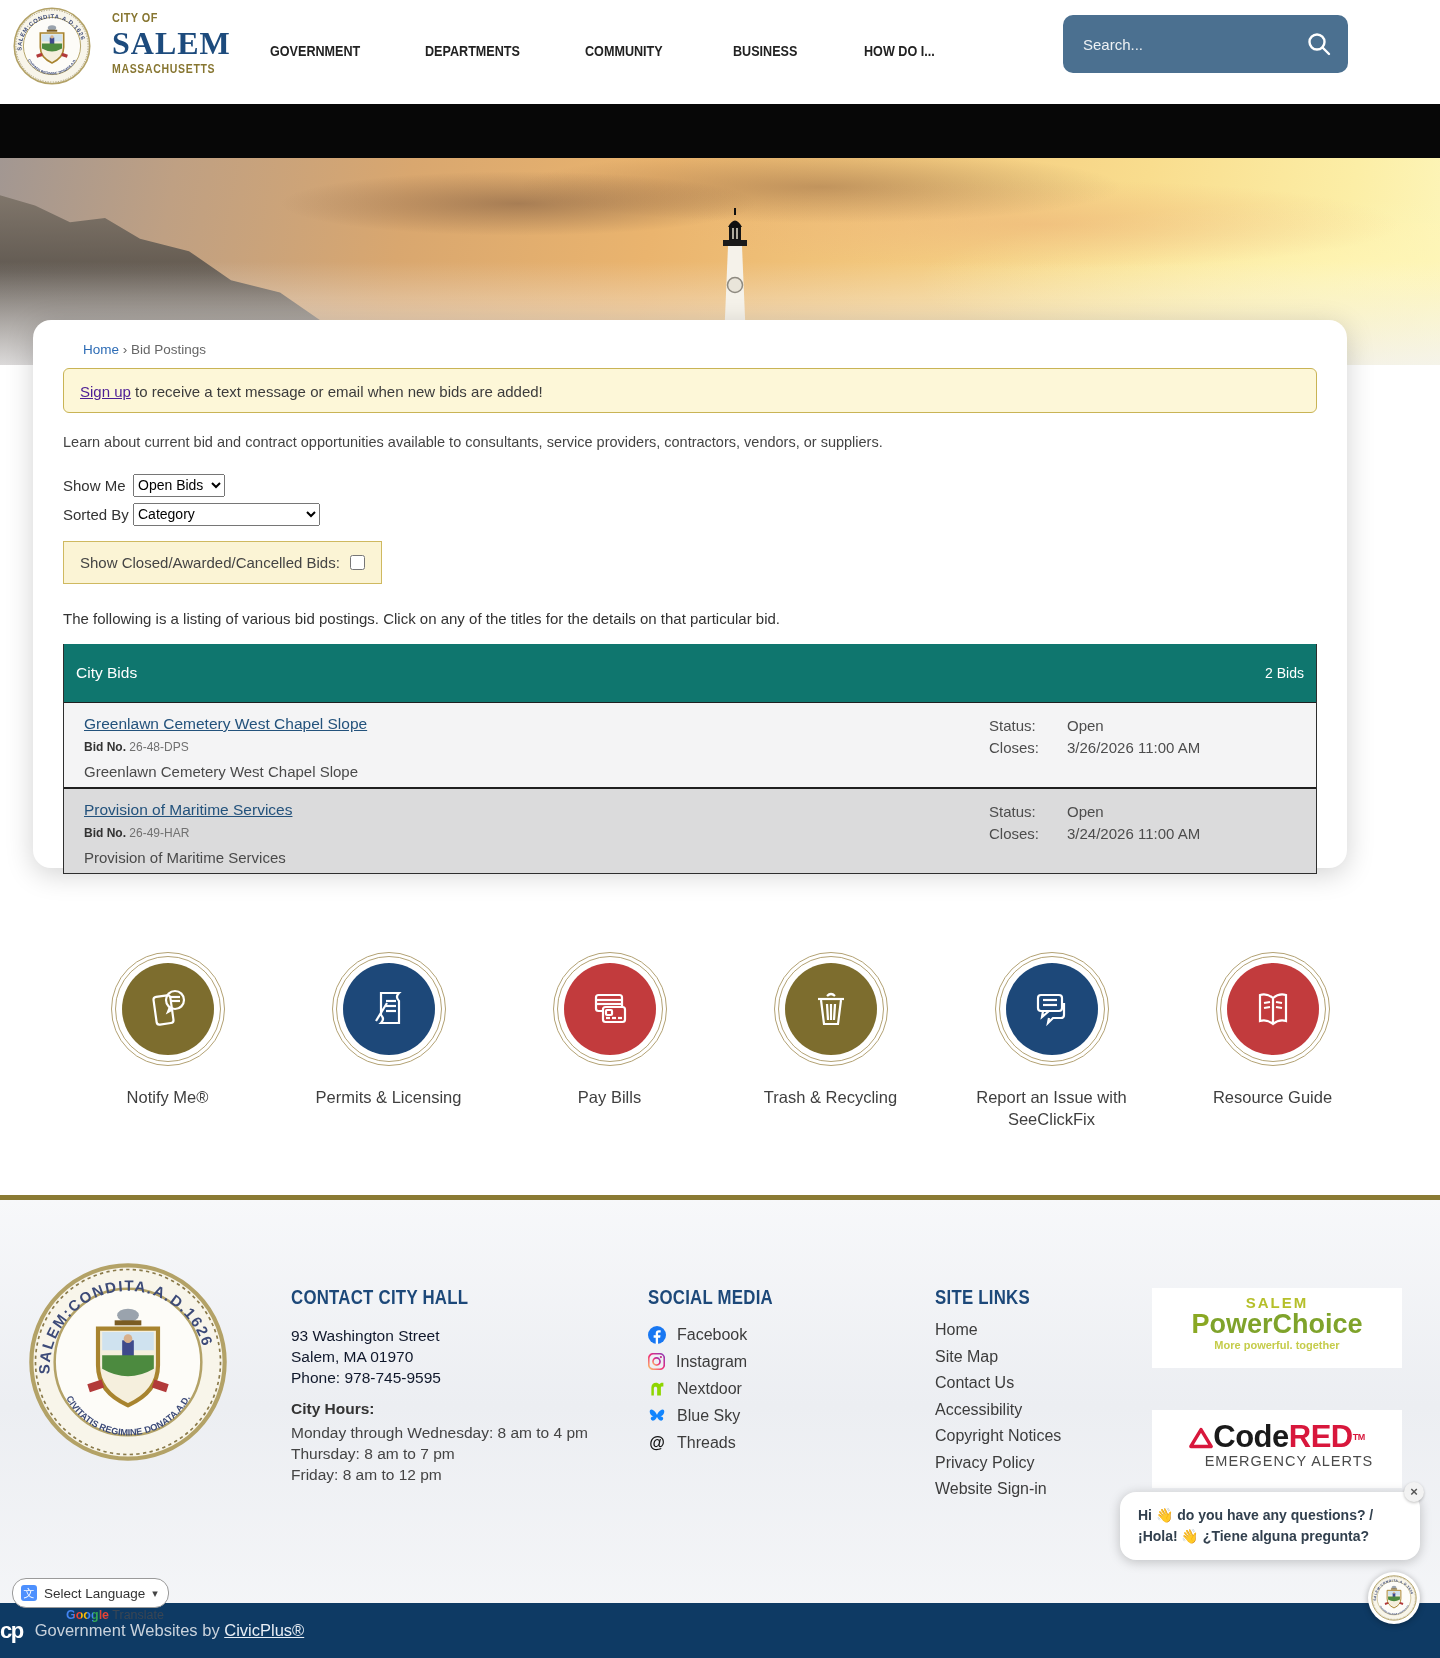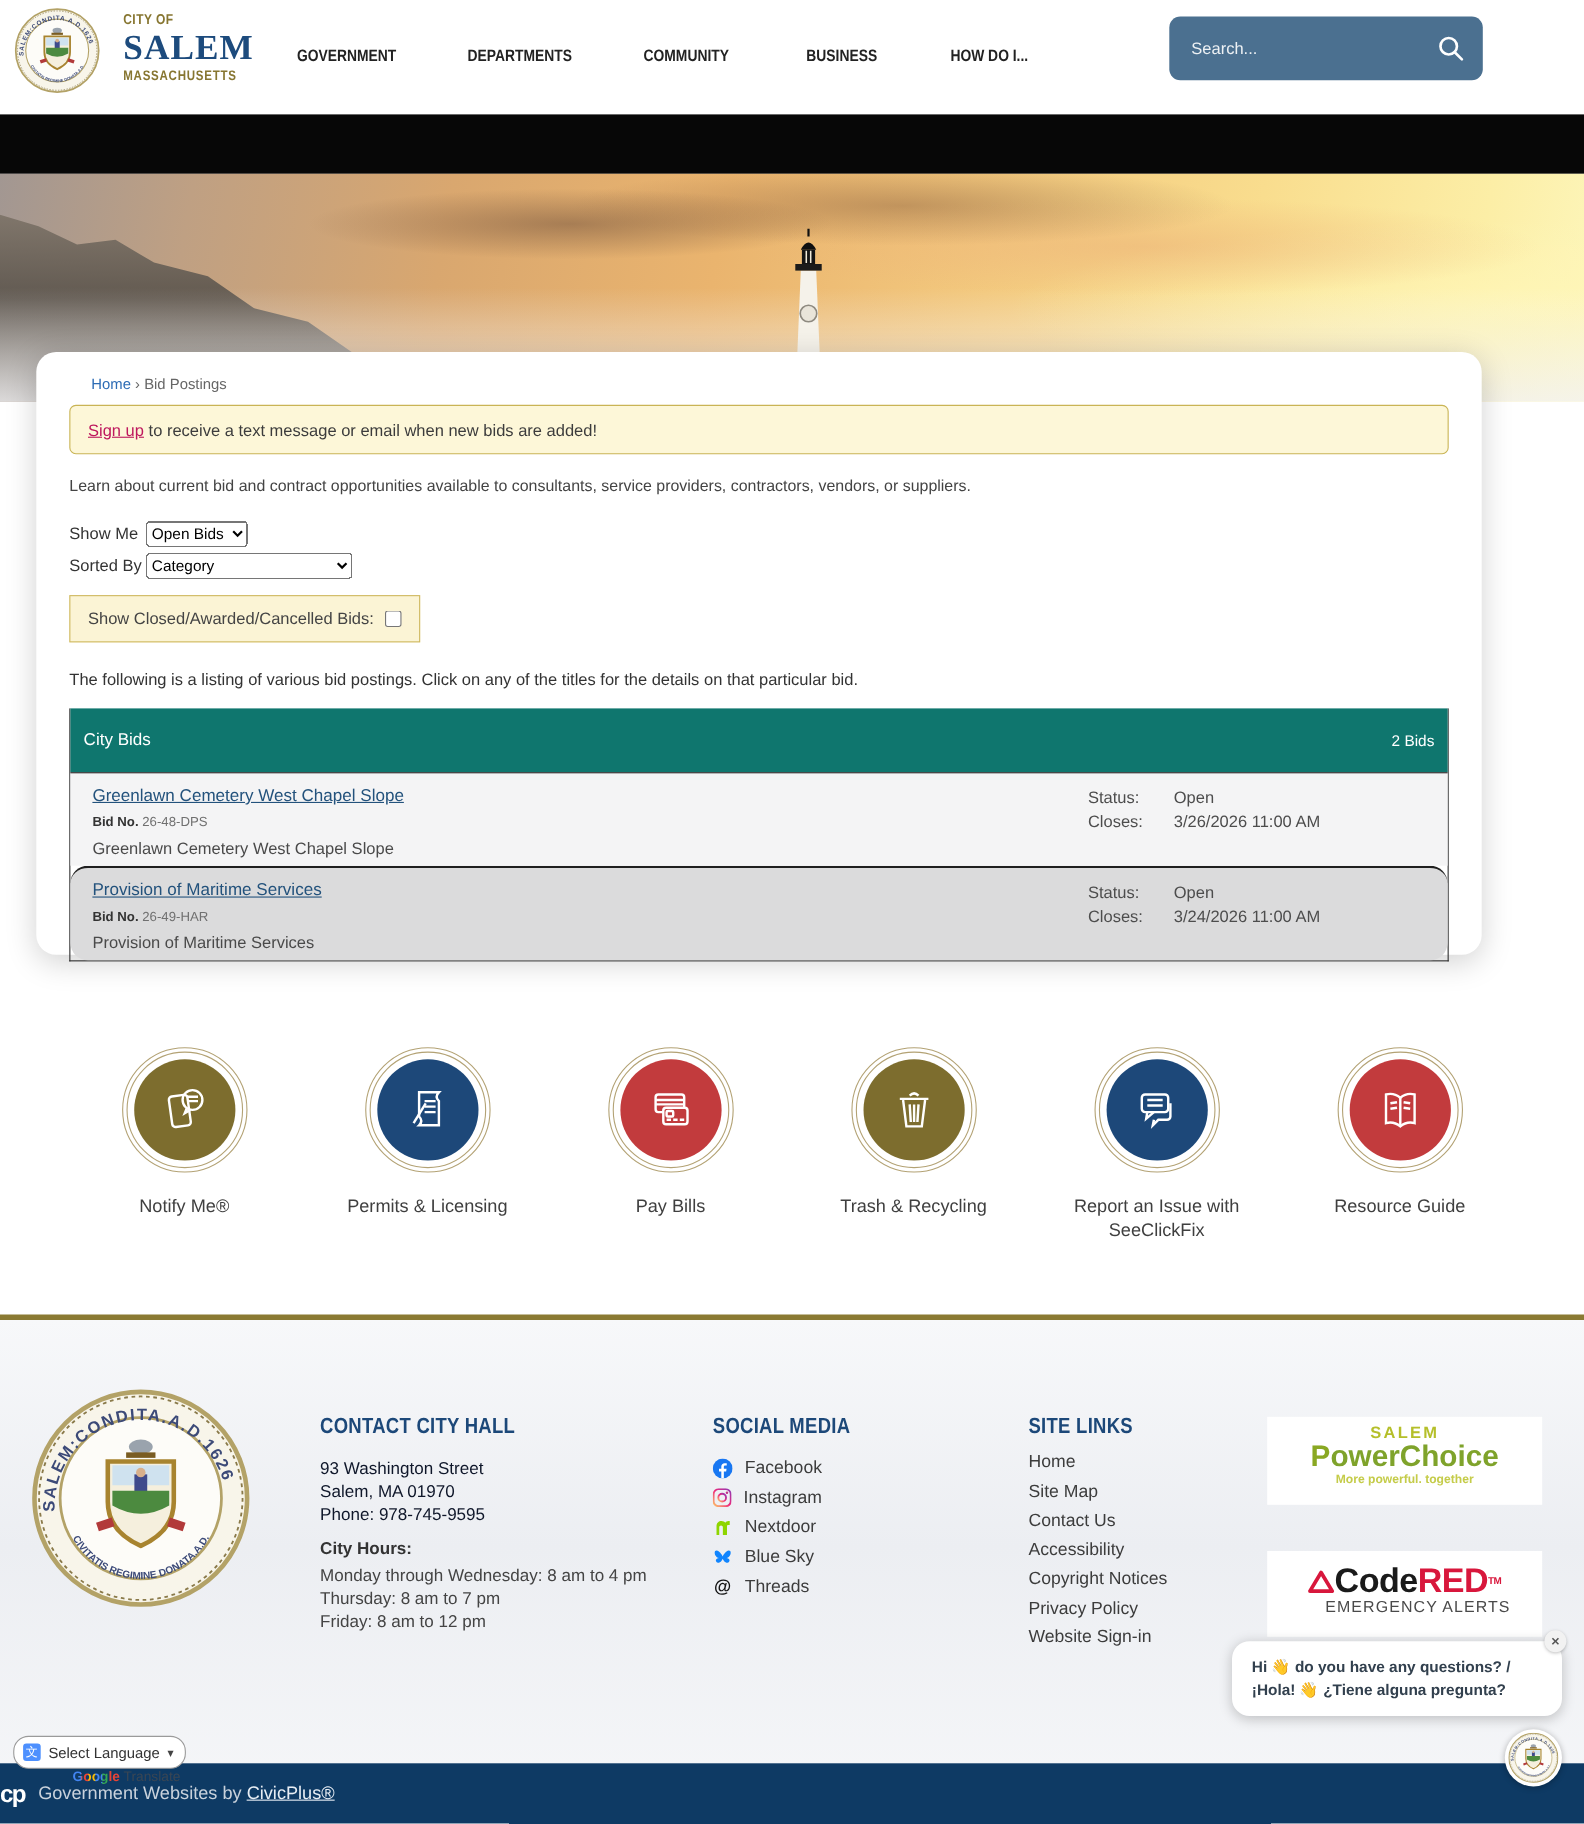--- a/index.html
+++ b/index.html
@@ -37,38 +37,38 @@
     background:linear-gradient(180deg,transparent 50%,rgba(243,243,245,.8) 100%);}
   .lighthouse{position:absolute;left:700px;top:190px;z-index:1;}
 
   
   .card{position:absolute;left:33px;top:320px;width:1314px;height:548px;background:#fff;border-radius:18px;
         box-shadow:0 6px 28px rgba(0,0,0,.18);z-index:5;box-sizing:border-box;padding:22px 30px;}
   .breadcrumb{font-size:13.5px;color:#666;margin:0 0 11px 20px;}
   .breadcrumb a{color:#2d6cb5;text-decoration:none;cursor:pointer;}
   .banner{height:45px;line-height:45px;background:#fdf7d8;border:1px solid #c9b455;border-radius:6px;
           padding:0 16px;font-size:15px;color:#3c3c3c;margin-bottom:21px;box-sizing:border-box;}
-  .banner a{color:#be185d;text-decoration:underline;cursor:pointer;}
+  .banner a{color:#4c1d95;text-decoration:underline;cursor:pointer;}
   .intro{font-size:14.5px;color:#444;height:18px;margin-bottom:20px;}
   .frow{height:26px;font-size:15px;color:#333;display:flex;align-items:center;}
   .flabel{display:inline-block;width:70px;}
   .frow select{font-size:14px;font-family:"Liberation Sans",sans-serif;height:23px;}
   .sel-show{width:92px;}
   .sel-sort{width:187px;}
   .closedbox{display:inline-flex;align-items:center;gap:10px;margin-top:14px;padding:12px 16px;
              background:#fbf4d5;border:1px solid #cfb960;border-radius:0;font-size:15px;color:#444;}
   .closedbox input{width:15px;height:15px;margin:0;}
   .note{font-size:15px;color:#333;margin-top:26px;height:20px;}
   .bids{margin-top:14px;border:1px solid #2e2e2e;border-top:none;}
   .bids-head{height:34px;line-height:34px;background:#0f766e;color:#fff;padding:12px 12px;display:flex;justify-content:space-between;}
   .bids-head .bh-title{font-size:15.5px;}
   .bids-head .bh-count{font-size:14px;}
   .bid-row{position:relative;padding:12px 0 14px 20px;height:58px;}
   .row-a{background:#f4f4f5;border-top:1px solid #1f1f1f;}
-  .row-b{background:#dbdbdc;border-top:2.5px solid #1f1f1f;border-radius:16px;}
+  .row-b{background:#dbdbdc;border-top:2.5px solid #1f1f1f;}
   .bid-title{font-size:15.5px;color:#23527c;text-decoration:underline;cursor:pointer;display:inline-block;}
   .bid-no{font-size:12px;color:#707070;margin-top:7px;}
   .bid-no b{color:#333;}
   .bid-desc{font-size:15px;color:#4a4a4a;margin-top:9px;}
   .bid-meta{position:absolute;left:925px;top:12px;font-size:15px;color:#4d4d4d;line-height:21.5px;}
   .bid-meta .ml{display:inline-block;width:78px;}
 
   
   .quick{position:absolute;left:0;top:952px;width:1440px;display:flex;justify-content:center;gap:36px;z-index:2;}
   .qitem{width:185px;text-align:center;cursor:pointer;}

